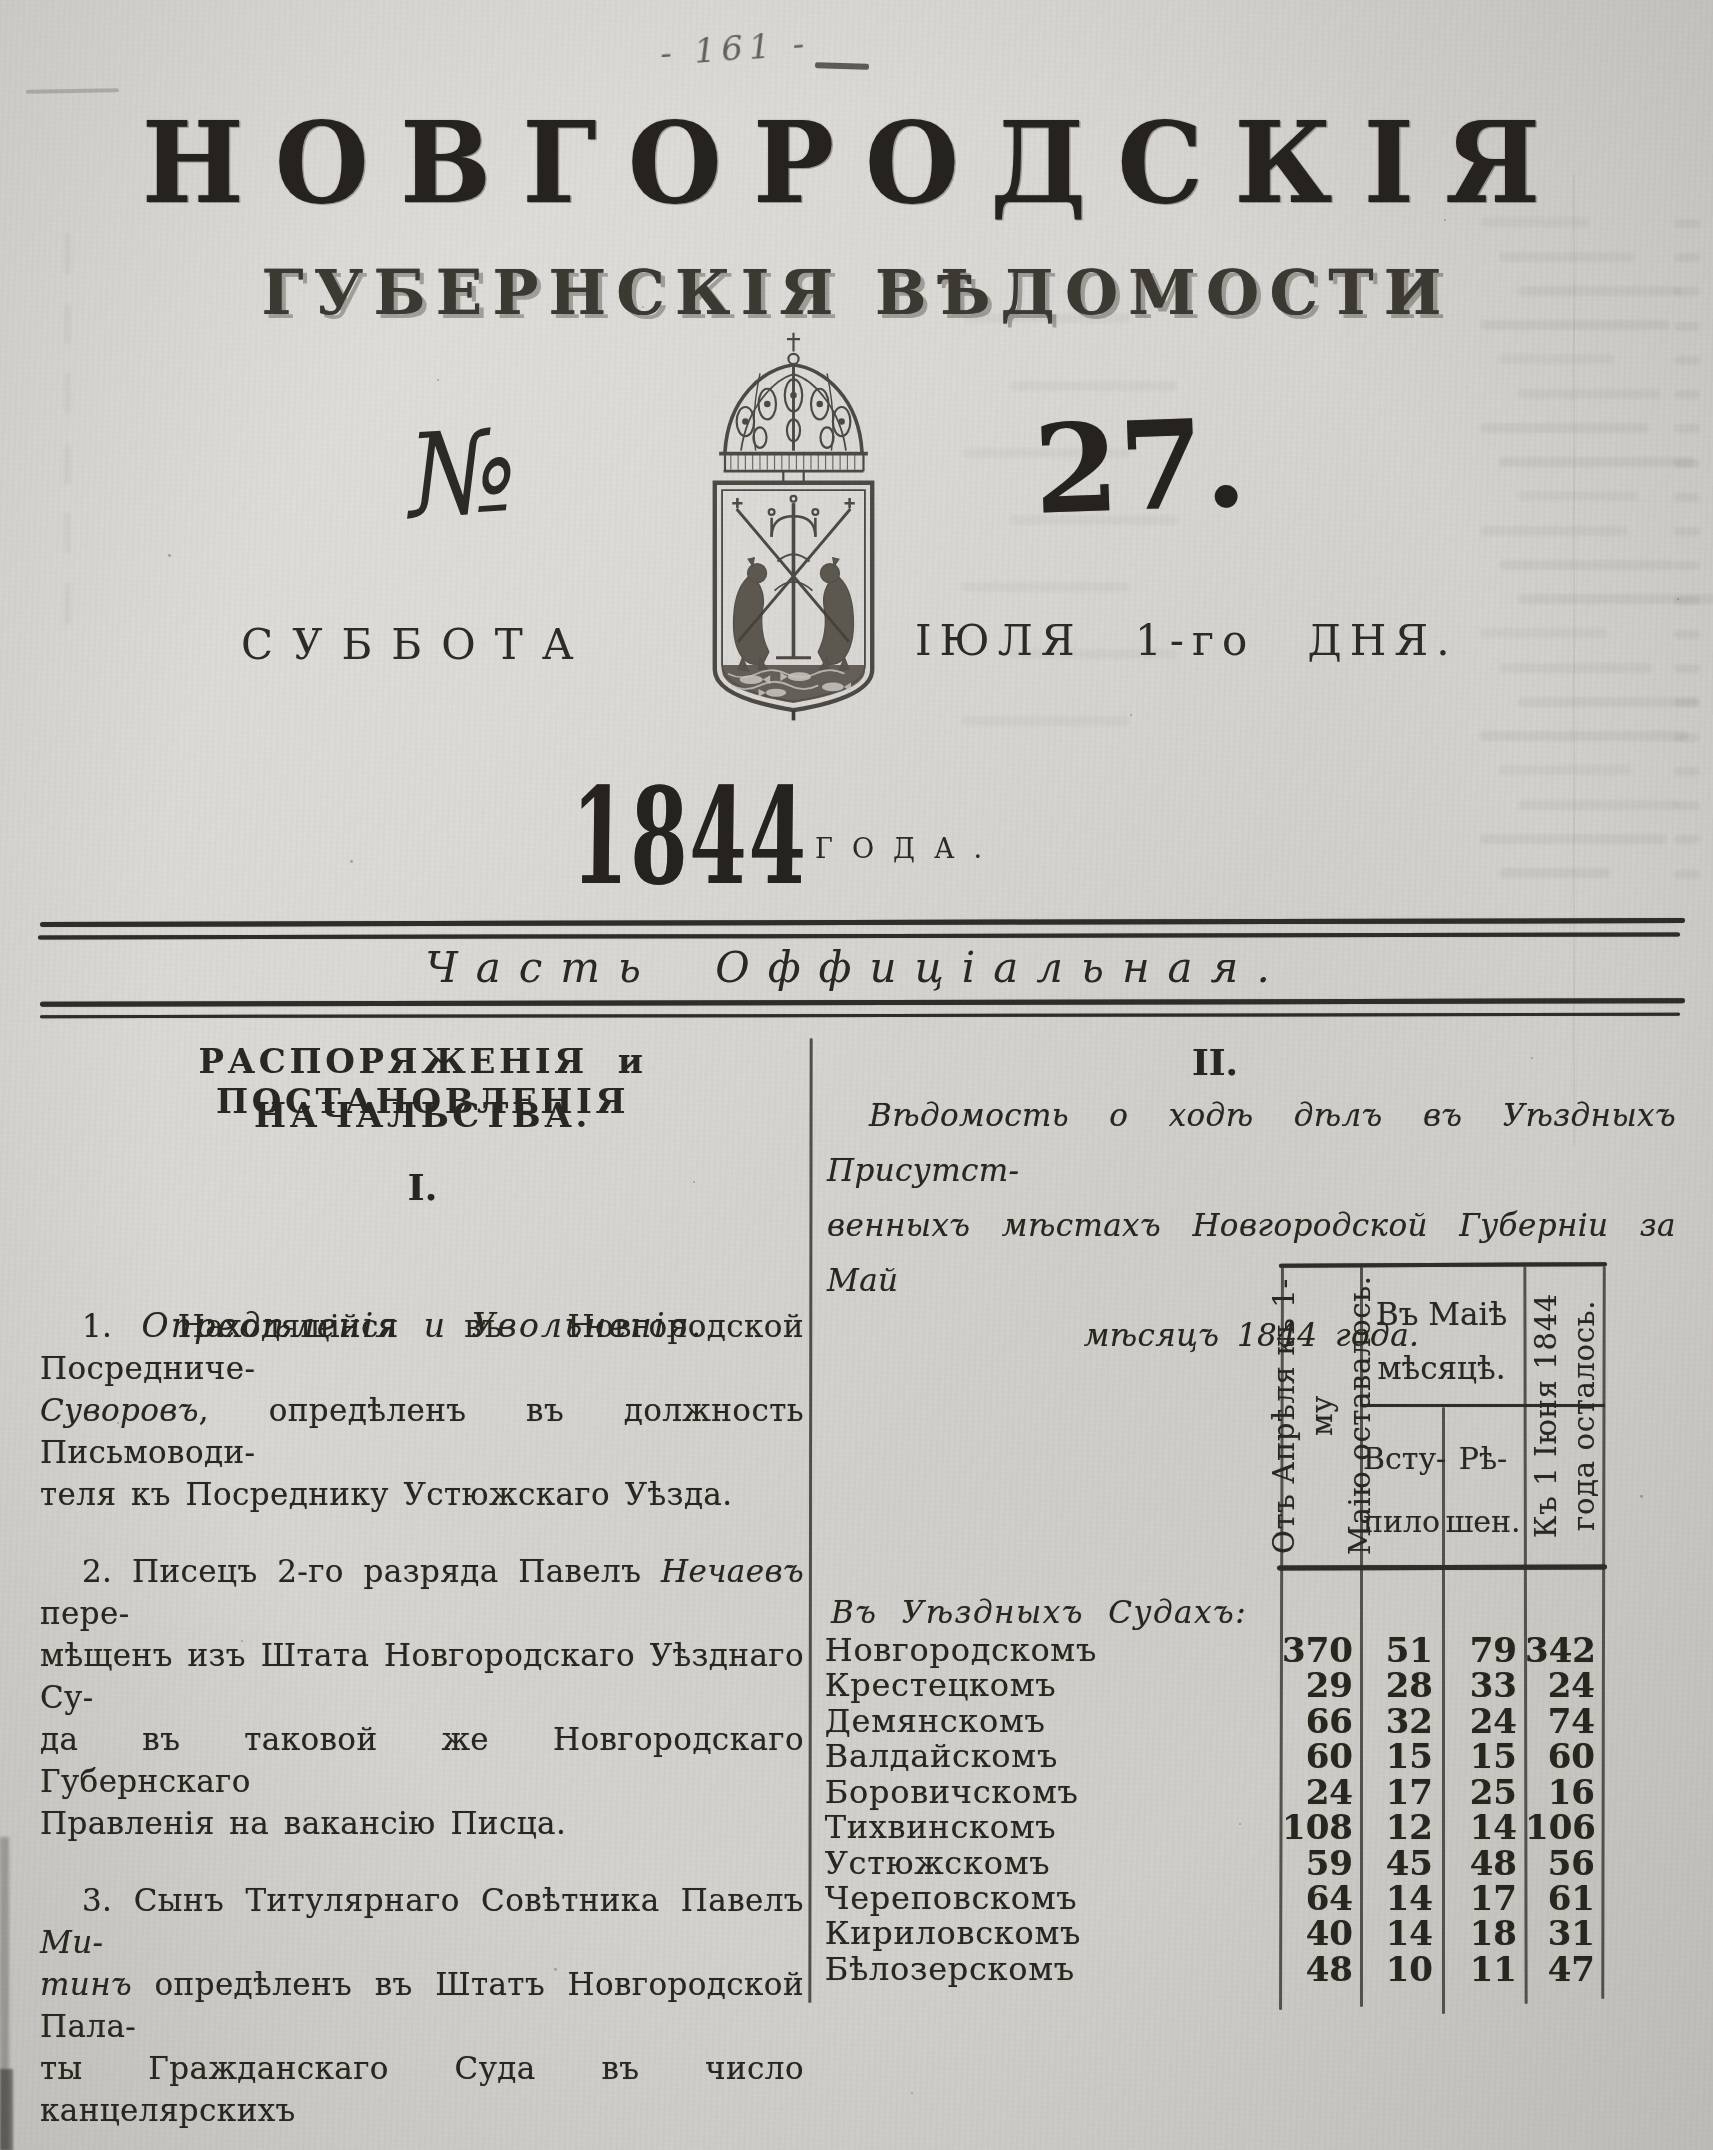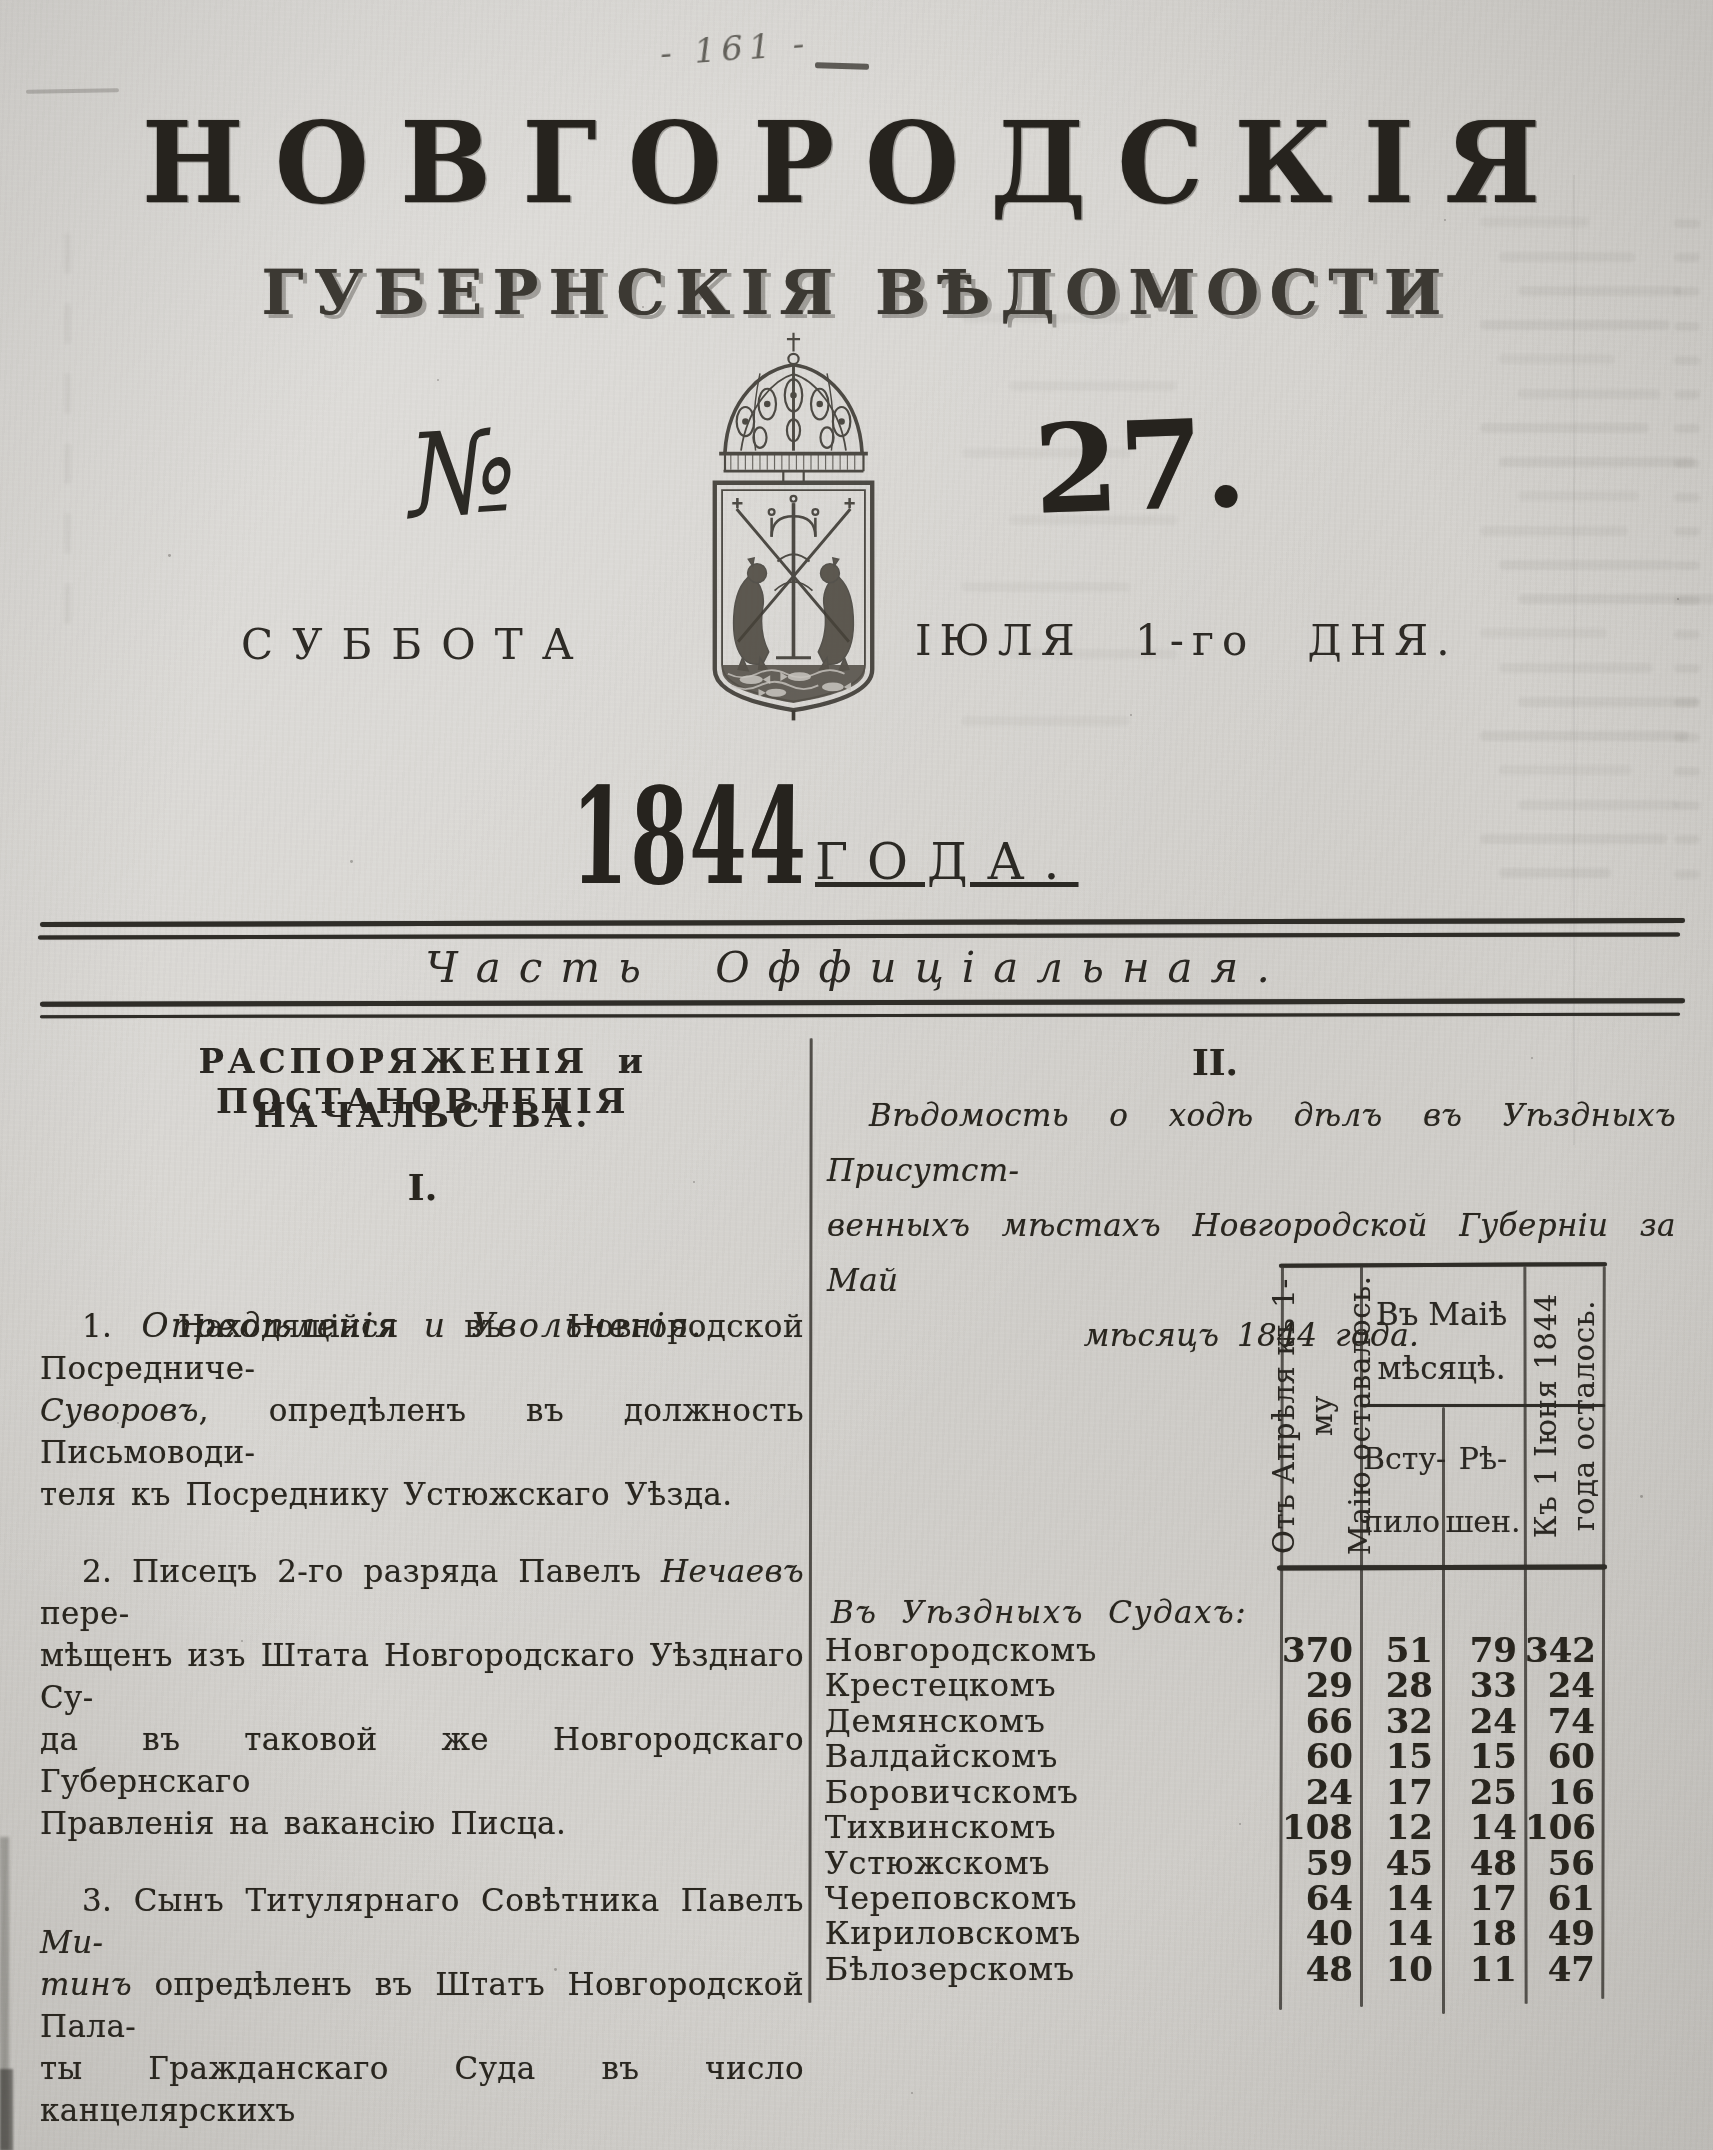--- a/index.html
+++ b/index.html
@@ -25,21 +25,21 @@
     text-shadow:1.5px 1.5px 0 rgba(35,32,27,.30), 0 0 1.5px rgba(35,32,27,.35);}
   .mast-sub{left:0;right:0;top:246px;text-align:center;font-weight:bold;font-size:61px;
     letter-spacing:10.2px;line-height:1;color:#3c3933;
     text-shadow:4.4px 3.6px 0 rgba(48,45,39,.35), 0 0 0.7px rgba(48,45,39,.6);margin-top:16px;}
   .no-symbol{left:408px;top:416px;font-size:115px;font-style:italic;line-height:1;color:#2c2a25;transform:rotate(-4deg);}
   .issue-no{left:1034px;top:405px;font-size:122px;font-weight:bold;line-height:1;color:#26231e;transform:rotate(-2deg);}
   .day-label{left:241px;top:620px;font-size:42px;letter-spacing:19px;color:#2e2b26;}
   .date-label{left:915px;top:616px;font-size:42px;letter-spacing:8px;word-spacing:31px;color:#2e2b26;}
   .year-big{left:572px;top:770px;font-size:133px;font-weight:bold;line-height:1;color:#26231e;
     transform:scaleX(.62) skewX(-1deg);transform-origin:left top;letter-spacing:2.9px;}
-  .year-word{left:815px;top:833px;font-size:50px;letter-spacing:19px;color:#2c2a25;text-decoration:underline;}
+  .year-word{left:815px;top:833px;font-size:27px;letter-spacing:19px;color:#2c2a25;}
   
   .hrule{background:#2f2d28;border-radius:2.9px;box-shadow:0 0 0.7px rgba(47,45,40,.8);}
   .band-title{left:0;right:0;top:943px;text-align:center;font-size:42px;font-style:italic;
     letter-spacing:18px;word-spacing:25px;color:#2b2823;}
   .vdivider{left:809px;top:1038px;width:2.9px;height:965px;background:#3b3833;opacity:.85;
     transform:rotate(.08deg);filter:blur(0.2px);border-radius:1.5px;}
   
   .lhead{left:40px;width:765px;text-align:center;font-size:34px;font-weight:bold;
     letter-spacing:3.6px;word-spacing:14.6px;color:#2a2722;}
   .numeral{font-size:36px;font-weight:bold;text-align:center;left:40px;width:765px;}
@@ -383,21 +383,21 @@
         <span class="num n1">64</span>
         <span class="num n2">14</span>
         <span class="num n3">17</span>
         <span class="num n4">61</span>
       </div>
       <div class="trow ink" style="top: 283px;">
         <span class="lbl">Кириловскомъ</span>
         <span class="num n1">40</span>
         <span class="num n2">14</span>
         <span class="num n3">18</span>
-        <span class="num n4">49</span>
+        <span class="num n4">31</span>
       </div>
       <div class="trow ink" style="top: 319px;">
         <span class="lbl">Бѣлозерскомъ</span>
         <span class="num n1">48</span>
         <span class="num n2">10</span>
         <span class="num n3">11</span>
         <span class="num n4">47</span>
       </div>
     </div>
 

